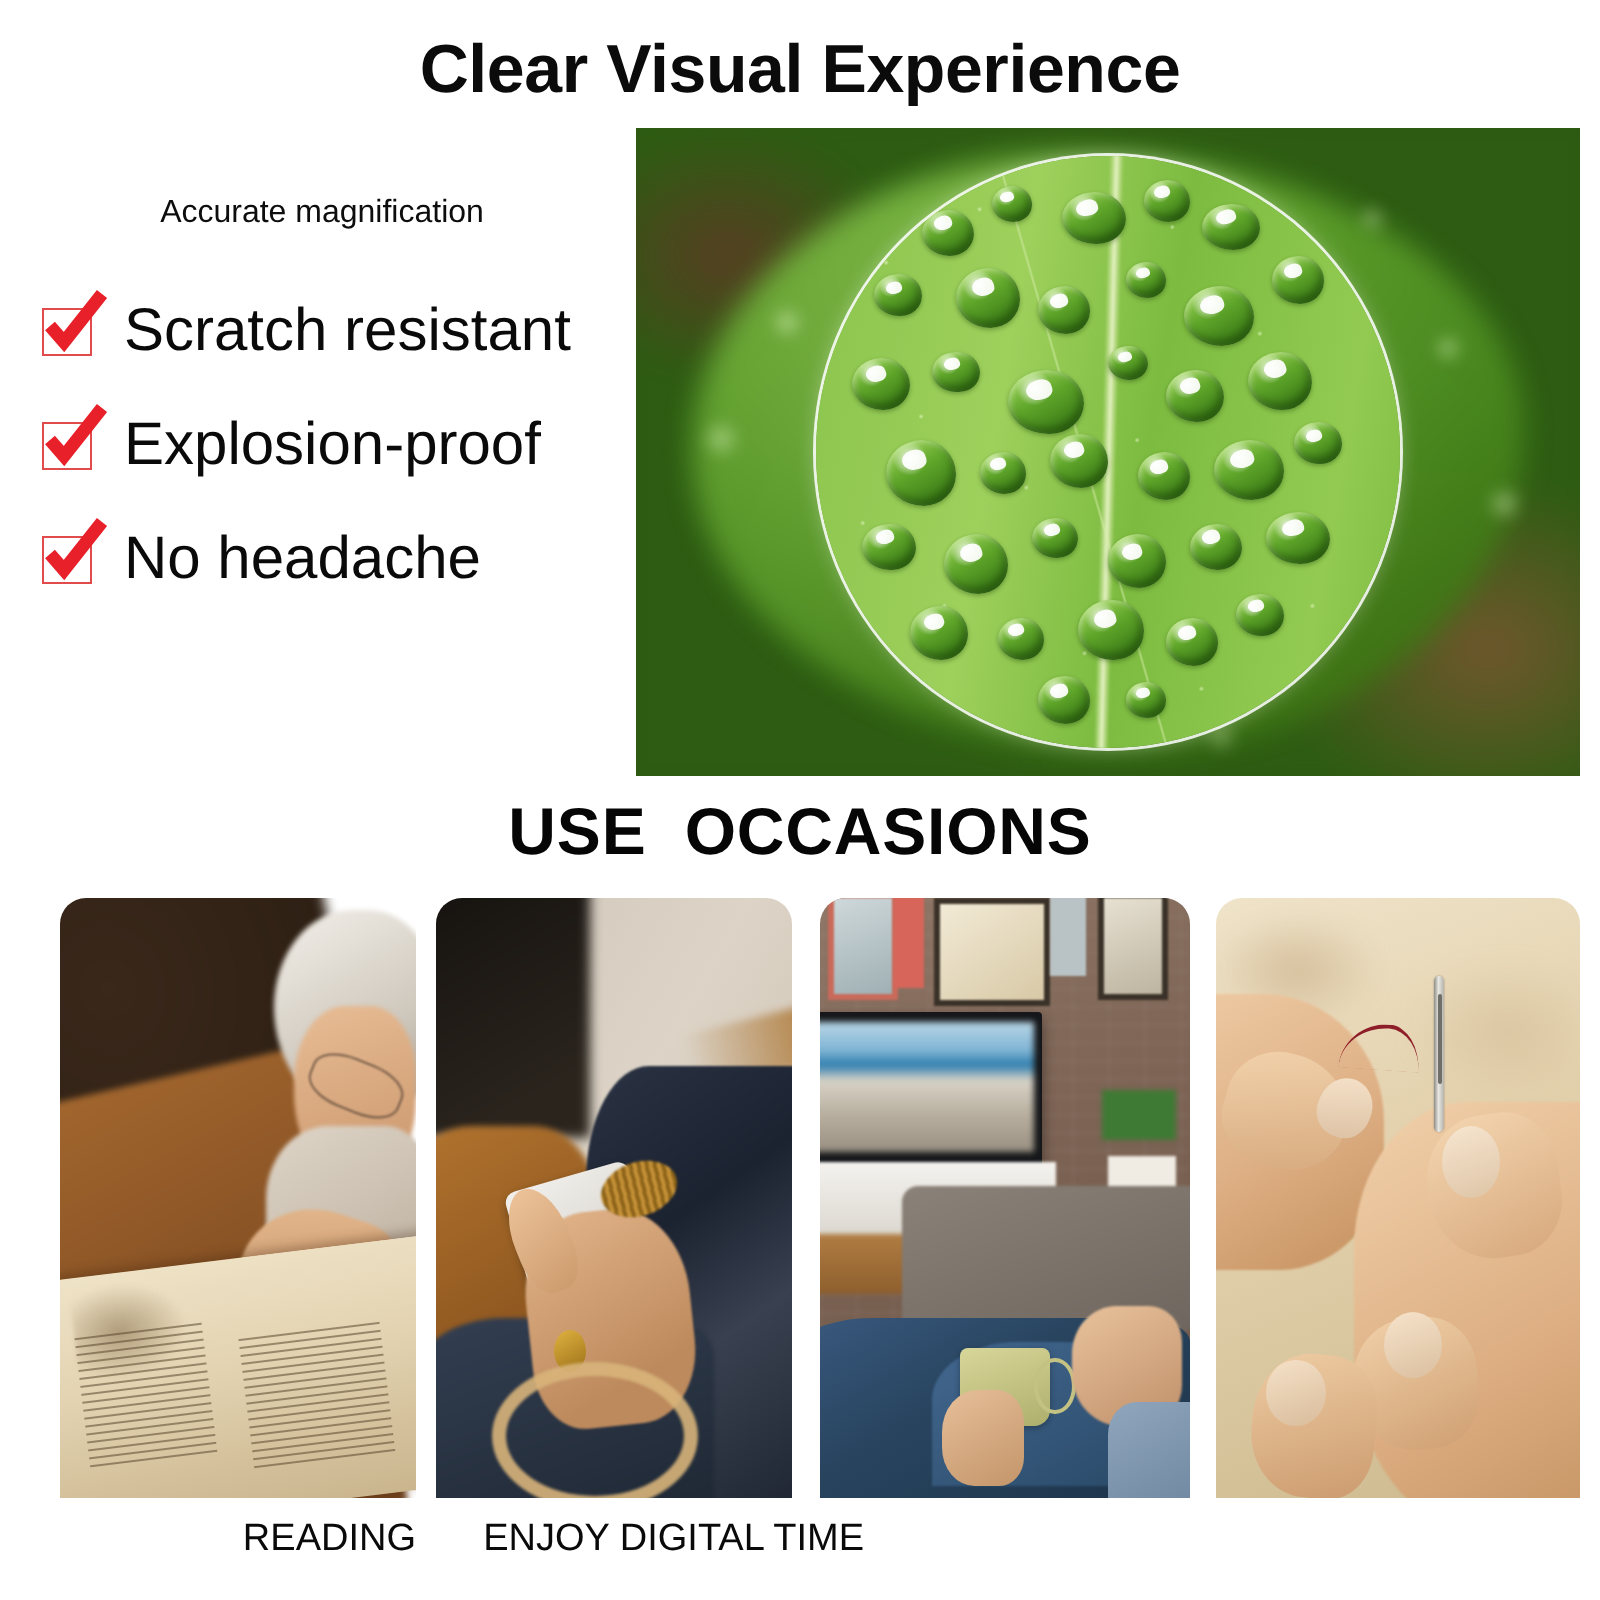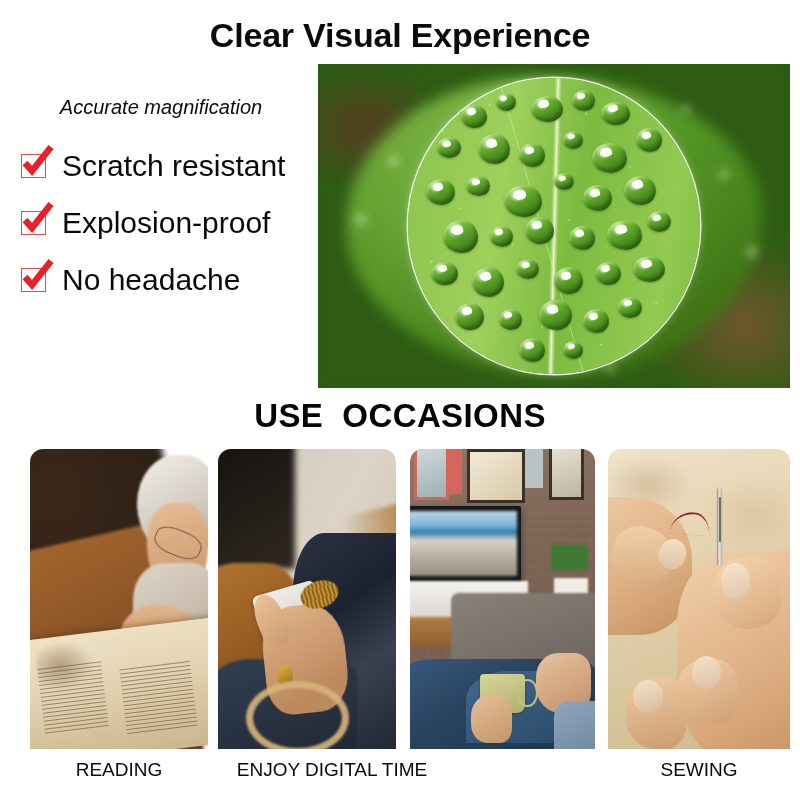--- a/index.html
+++ b/index.html
@@ -42,27 +42,26 @@
     text-align: center;
     font-size: 27px;
     font-weight: bold;
     line-height: 30px;
     letter-spacing: -0.4px;
     color: #000;
     margin-left: 4px;
   }
   .feature-sub {
     text-align: center;
-    font-size: 20px;
+    font-size: 16px;
     font-weight: normal;
     line-height: 24px;
     color: #0d0d0d;
     margin-top: 3px;
     margin-left: 4px;
-    font-style: italic;
   }
   .feature-list {
     margin-top: 18px;
     padding: 0;
     list-style: none;
   }
   .feature-row {
     position: relative;
     height: 57px;
     display: flex;
@@ -595,21 +594,21 @@
   .captions {
     position: absolute;
     left: 0;
     top: 757px;
     width: 800px;
     height: 34px;
   }
   .caption {
     position: absolute;
     top: 0;
-    text-align: center;
+    text-align: right;
     font-size: 19px;
     line-height: 26px;
     font-weight: normal;
     color: #0a0a0a;
     white-space: nowrap;
   }
   .c1 { left: 30px;  width: 178px; }
   .c2 { left: 196px; width: 200px; margin-left: 36px; }
   .c3 { left: 410px; width: 185px; }
   .c4 { left: 608px; width: 182px; }
@@ -788,14 +787,13 @@
       <div class="sew-finger-r3"></div>
       <div class="sew-nail-r3"></div>
     </div>
   </div>
 
 </div>
 
 <div class="captions">
   <div class="caption c1">READING</div>
   <div class="caption c2">ENJOY DIGITAL TIME</div>
-  <div class="caption c4">SEWING</div>
 </div>
 
 </body></html>

